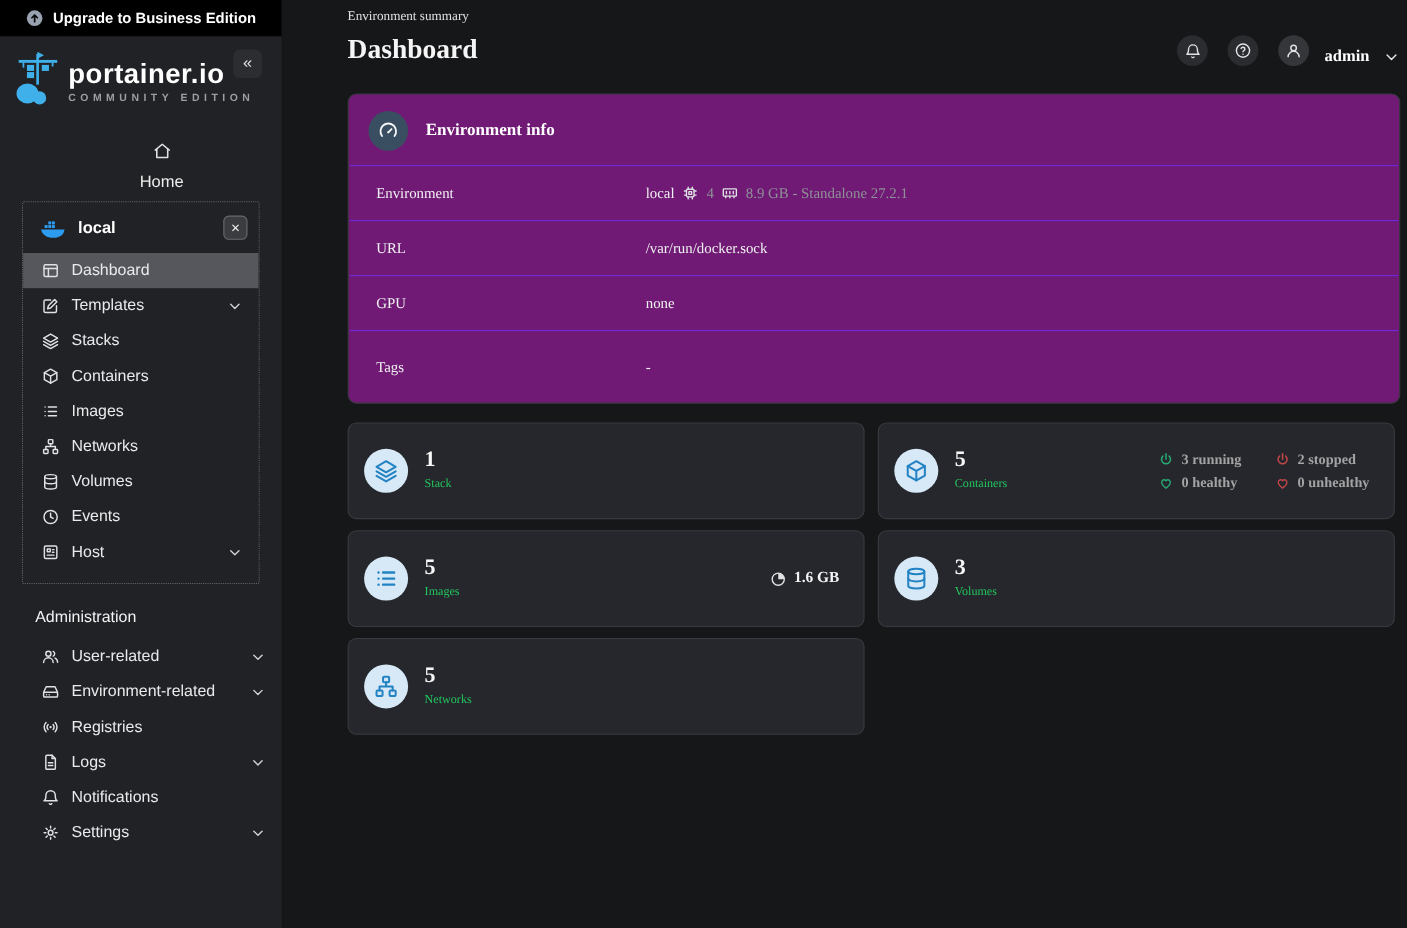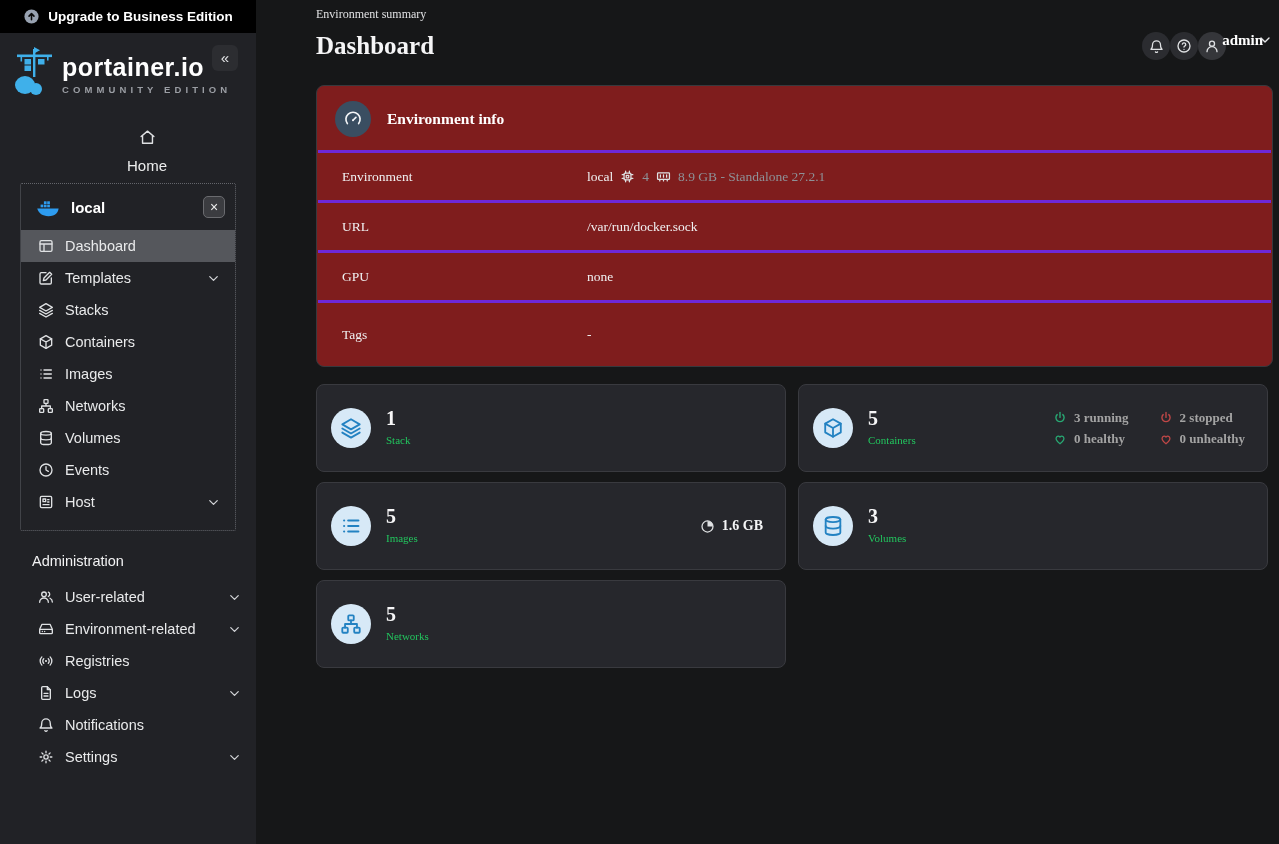--- a/index.html
+++ b/index.html
@@ -31,33 +31,33 @@
   .mi .lbl { flex:1; }
   .chev { color:#d2d4d7; display:flex; }
   .icon { display:flex; align-items:center; justify-content:center; color:#dfe1e3; }
   .admin-title { padding-left:32px; margin-top:22px; margin-bottom:12px; font-size:14.5px; color:#f2f2f3; }
 
   
   .main { position:absolute; left:300px; top:0; width:979px; height:844px; padding:7px 6px 0 16px; background:#161718;font-family:Liberation Serif, serif; }
   .breadcrumb { font-size:12px; color:#e0e1e3; }
   .title-row { display:flex; align-items:center; justify-content:space-between; margin-top:10px; }
   .page-title { font-size:25px; font-weight:700; color:#f5f5f6; }
-  .hdr-right { display:flex; align-items:flex-start; }
+  .hdr-right { display:flex; align-items:flex-end; gap:18px; }
   .circle-btn { width:28px; height:28px; border-radius:50%; background:#2b2c30; border:none; color:#a0a3a9;
                 display:flex; align-items:center; justify-content:center; cursor:pointer; }
   .avatar { background:#35363a; color:#b9bcc1; }
   .user-name { font-size:15px; font-weight:600; color:#fff; margin-left:-4px; cursor:pointer; }
   .user-chev { color:#e4e5e7; margin-left:-6px; cursor:pointer; display:flex; }
 
-  .panel { margin-top:25px; background:#7f1d1d; border:1px solid #37393d; border-radius:8px; }
+  .panel { margin-top:25px; background:#701a75; border:1px solid #37393d; border-radius:8px; }
   .panel-head { display:flex; align-items:center; gap:16px; padding:15px 18px 13px 18px; }
   .panel-icon { width:36px; height:36px; border-radius:50%; background:#3a4e61; color:#f3f5f7;
                 display:flex; align-items:center; justify-content:center; }
   .panel-title { font-size:15.5px; font-weight:700; color:#fff; }
-  .info-row { display:flex; align-items:center; height:50px; border-top:3px solid #6d28d9; margin:0 1px; padding-left:24px; }
+  .info-row { display:flex; align-items:center; height:50px; border-top:1px solid #6d28d9; margin:0 1px; padding-left:24px; }
   .info-row:last-child { height:66px; }
   .info-label { width:245px; font-size:13.5px; color:#f0f1f2; }
   .info-value { font-size:13.5px; color:#f0f1f2; display:flex; align-items:center; gap:7px; }
   .muted { color:#8e9197; display:flex; align-items:center; gap:7px; }
 
   .cards { margin-top:17px; display:grid; grid-template-columns:470px 470px; gap:10px 12px; }
   .card { height:88px; background:#26272c; border:1px solid #393a3f; border-radius:8px;
           display:flex; align-items:center; padding:0 22px 0 14px; cursor:pointer; }
   .stat-circle { width:40px; height:40px; border-radius:50%; background:#d7e9f7; color:#2382c2;
                  display:flex; align-items:center; justify-content:center; flex:0 0 40px; }

